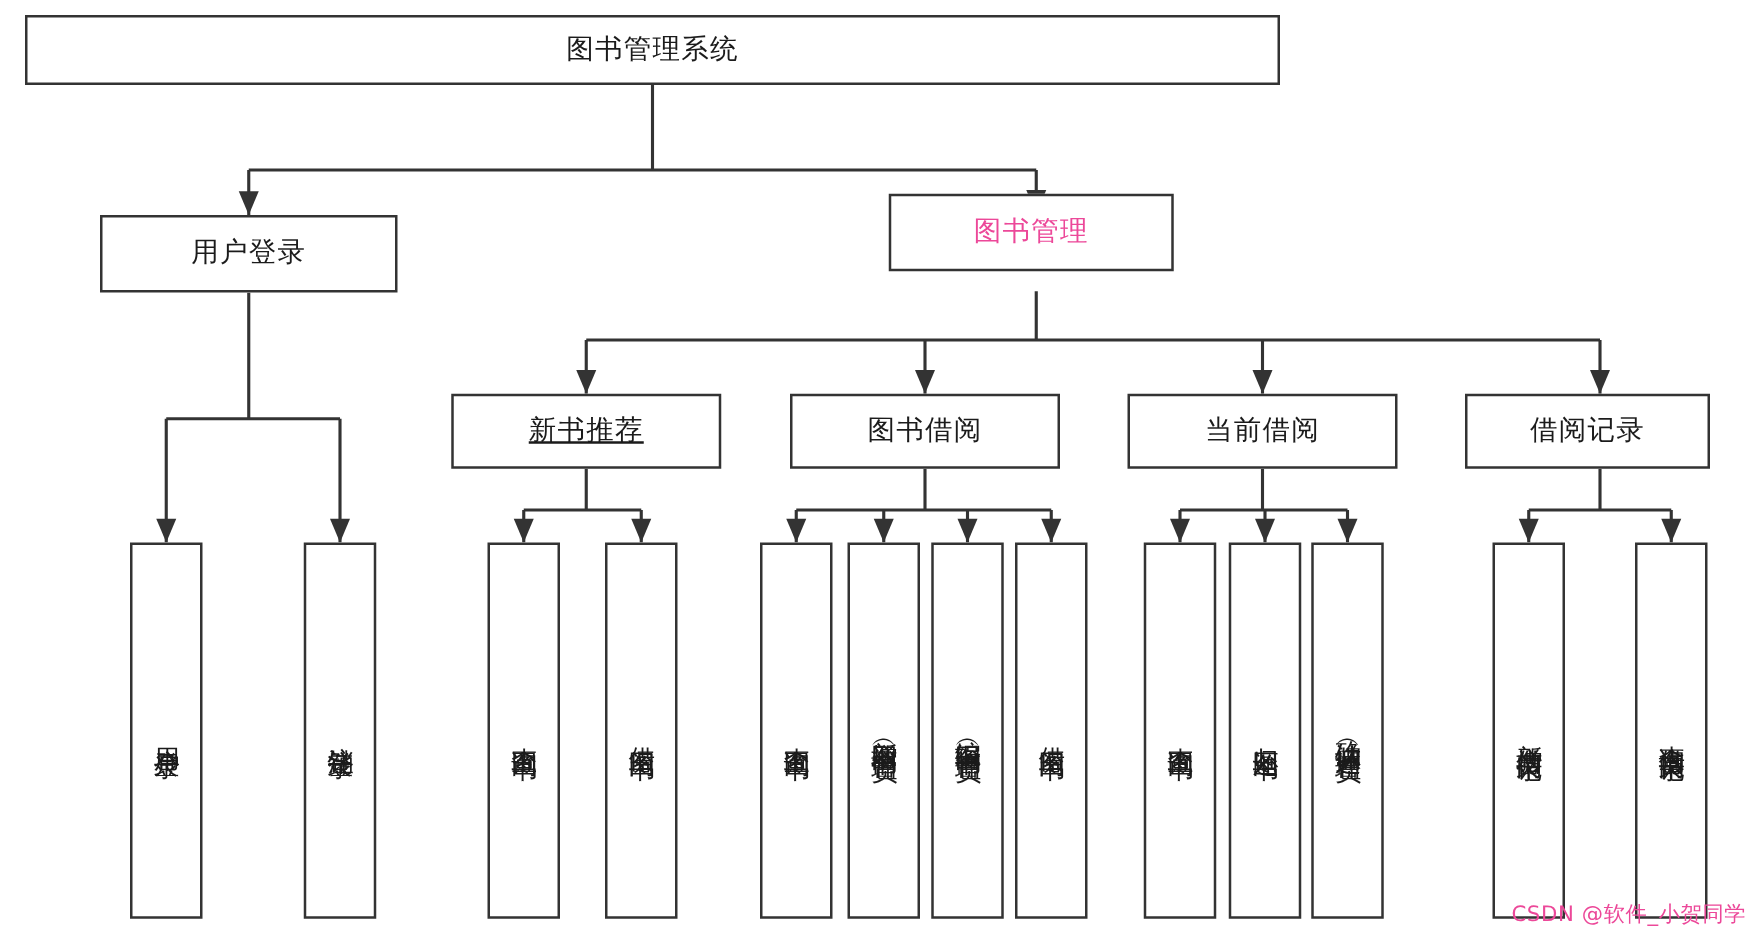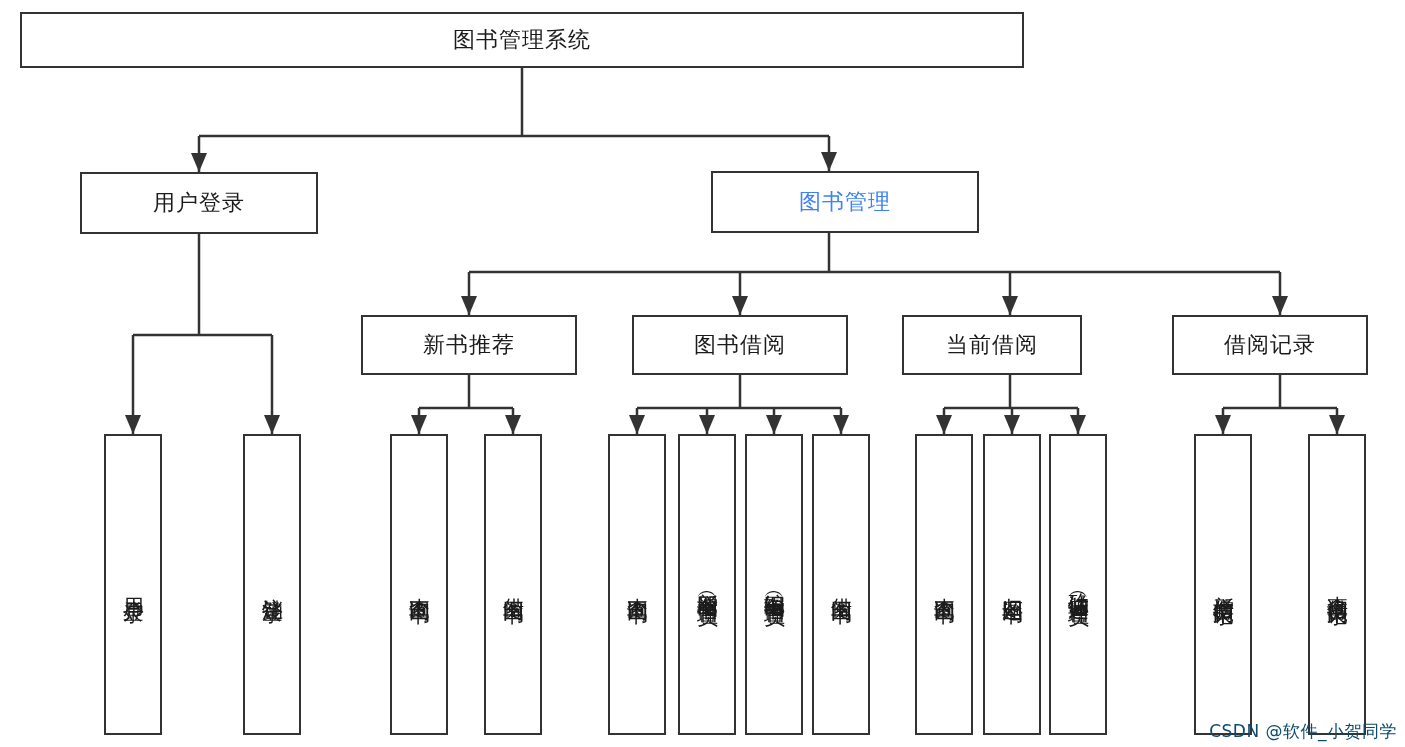--- a/index.html
+++ b/index.html
@@ -54,21 +54,21 @@
   .node.vert > .vtext {
     writing-mode: vertical-rl;
     text-orientation: upright;
     display: block;
   }
   #watermark {
     position: absolute;
     right: 8px;
     bottom: 4px;
     font-size: 17px;
-    color: #0c4a6e;
+    color: #ec4899;
     letter-spacing: 0.5px;
     white-space: nowrap;
     font-family: "DejaVu Sans", "Liberation Sans", sans-serif;
     margin-top: 36px;
   }
 </style>
 </head>
 <body>
 
 <div id="canvas">
@@ -126,30 +126,30 @@
       <line x1="1337" y1="408" x2="1337" y2="434" stroke="#333333" stroke-width="2.5"></line>
       <polygon points="1329,415 1345,415 1337,434" fill="#333333"></polygon>
     </svg>
   <div id="nodes-layer">
       <div class="node horiz" style="left: 20px; top: 12px; width: 1004px; height: 56px; border-color: rgb(51, 51, 51); background: rgb(255, 255, 255); color: rgb(27, 27, 27); text-align: right;">
         <span class="htext">图书管理系统</span>
       </div>
       <div class="node horiz" style="left: 80px; top: 172px; width: 238px; height: 62px; border-color: rgb(51, 51, 51); background: rgb(255, 255, 255); color: rgb(27, 27, 27);">
         <span class="htext">用户登录</span>
       </div>
-      <div class="node horiz" style="left: 711px; top: 171px; width: 268px; height: 62px; border-color: rgb(51, 51, 51); background: rgb(255, 255, 255); color: #3b82f6;">
+      <div class="node horiz" style="left: 711px; top: 155px; width: 228px; height: 62px; border-color: rgb(51, 51, 51); background: rgb(255, 255, 255); color: #ec4899;">
         <span class="htext">图书管理</span>
       </div>
-      <div class="node horiz" style="left: 361px; top: 315px; width: 216px; height: 60px; border-color: rgb(51, 51, 51); background: rgb(255, 255, 255); color: rgb(27, 27, 27);">
+      <div class="node horiz" style="left: 361px; top: 315px; width: 216px; height: 60px; border-color: rgb(51, 51, 51); background: rgb(255, 255, 255); color: rgb(27, 27, 27); text-decoration: underline;">
         <span class="htext">新书推荐</span>
       </div>
       <div class="node horiz" style="left: 632px; top: 315px; width: 216px; height: 60px; border-color: rgb(51, 51, 51); background: rgb(255, 255, 255); color: rgb(27, 27, 27);">
         <span class="htext">图书借阅</span>
       </div>
-      <div class="node horiz" style="left: 902px; top: 315px; width: 180px; height: 60px; border-color: rgb(51, 51, 51); background: rgb(255, 255, 255); color: rgb(27, 27, 27);">
+      <div class="node horiz" style="left: 902px; top: 315px; width: 216px; height: 60px; border-color: rgb(51, 51, 51); background: rgb(255, 255, 255); color: rgb(27, 27, 27);">
         <span class="htext">当前借阅</span>
       </div>
       <div class="node horiz" style="left: 1172px; top: 315px; width: 196px; height: 60px; border-color: rgb(51, 51, 51); background: rgb(255, 255, 255); color: rgb(27, 27, 27);">
         <span class="htext">借阅记录</span>
       </div>
       <div class="node vert" style="left: 104px; top: 434px; width: 58px; height: 301px; border-color: rgb(51, 51, 51); background: rgb(255, 255, 255); color: rgb(27, 27, 27);">
         <span class="vtext">用户登录</span>
       </div>
       <div class="node vert" style="left: 243px; top: 434px; width: 58px; height: 301px; border-color: rgb(51, 51, 51); background: rgb(255, 255, 255); color: rgb(27, 27, 27);">
         <span class="vtext">注销登录</span>

